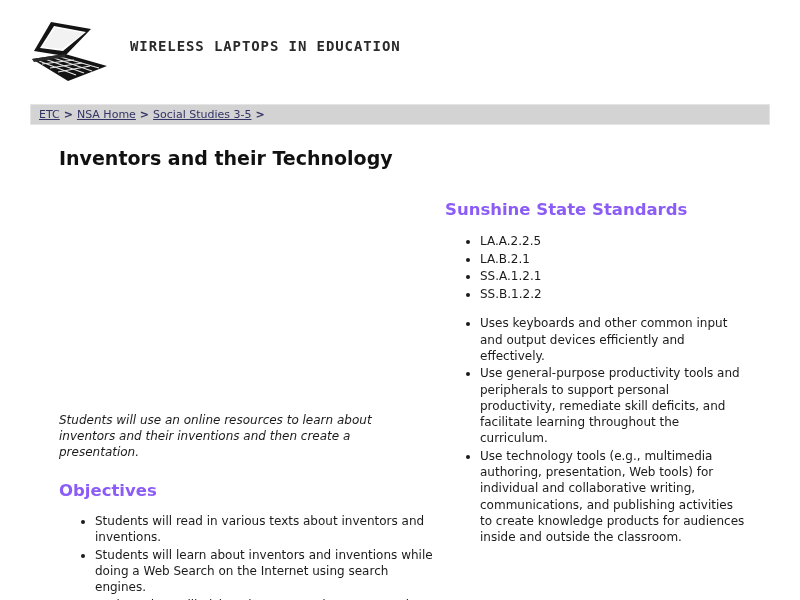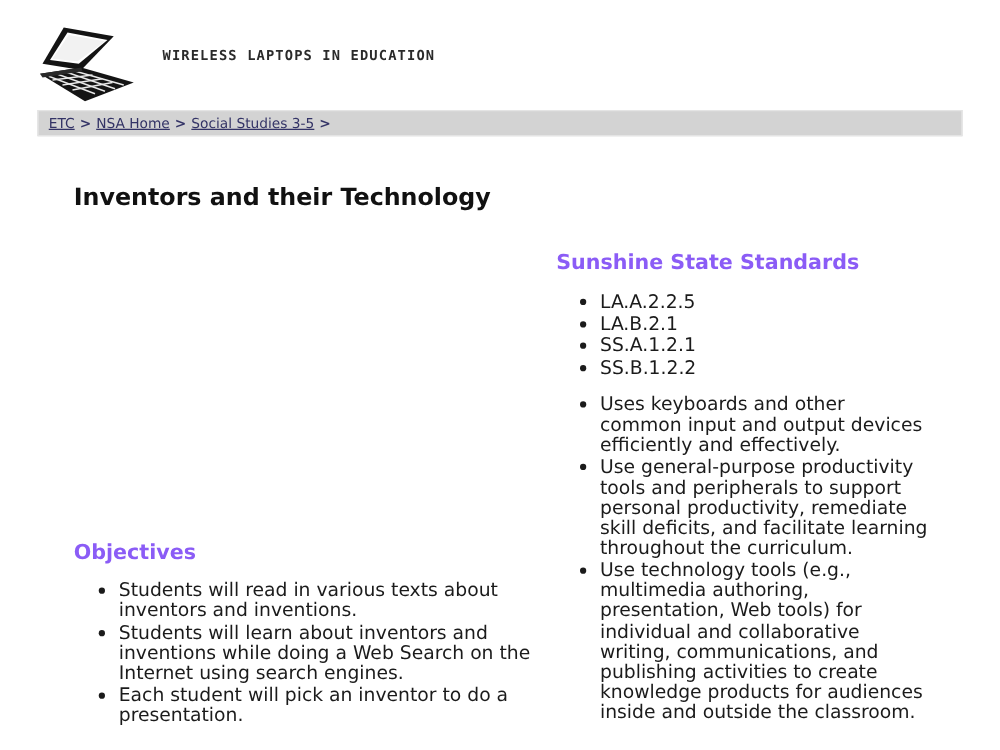--- a/index.html
+++ b/index.html
@@ -23,32 +23,32 @@
   .logo-text { margin-left: -4px; padding-top: 17px; }
   .logo-title {
     font-size: 17px;
     font-weight: bold;
     letter-spacing: 0.4px;
     color: #1a1a1a;
     white-space: nowrap;
   }
   .logo-subtitle {
     font-family: "DejaVu Sans Mono", "Liberation Mono", monospace;
-    font-size: 11px;
+    font-size: 14px;
     font-weight: bold;
     letter-spacing: 0.9px;
     margin-left: 24px;
     margin-top: 1px;
     color: #2a2a2a;
     white-space: nowrap;
   }
   .breadcrumb-bar {
     position: absolute;
     left: 30px;
-    top: 88px;
+    top: 104px;
     width: 740px;
     height: 21px;
     box-sizing: border-box;
     background: #d3d3d3;
     border: 1px solid #e4e4e4;
     font-size: 11px;
     line-height: 19px;
     padding-left: 8px;
     color: #333366;
     white-space: nowrap;
@@ -91,21 +91,21 @@
     font-weight: bold;
     margin: 0;
     line-height: 20px;
     color: #8b5cf6;
   }
   .col-left .section-heading { margin-top: 20px; }
   .col-right .section-heading.second { margin-top: 14px; }
   ul.bullets {
     margin: 12px 0 0 0;
     padding-left: 36px;
-    font-size: 15px;
+    font-size: 12px;
     line-height: 16.2px;
     list-style-type: disc;
   }
   .col-right ul.bullets { padding-left: 35px; margin-top: 13px; }
   ul.bullets li { margin: 0 0 1.5px 0; }
 </style>
 </head>
 <body>
 
 <div class="logo-row">
@@ -135,20 +135,21 @@
   </div>
 </div>
 
 <div class="breadcrumb-bar">
   <a>ETC</a><span class="crumb-sep">&gt;</span><a>NSA Home</a><span class="crumb-sep">&gt;</span><a>Social Studies 3-5</a><span class="crumb-sep">&gt;</span>
 </div>
 
 <h1 class="page-title">Inventors and their Technology</h1>
 
 <div class="col-left">
+  <p class="intro">Students will use an online resources to learn about inventors and their inventions and then create a presentation.</p>
   <h2 class="section-heading">Objectives</h2>
   <ul class="bullets">
     <li>Students will read in various texts about inventors and inventions.</li>
     <li>Students will learn about inventors and inventions while doing a Web Search on the Internet using search engines.</li>
     <li>Each student will pick an inventor to do a presentation.</li>
   </ul>
 </div>
 
 <div class="col-right">
   <h2 class="section-heading">Sunshine State Standards</h2>

